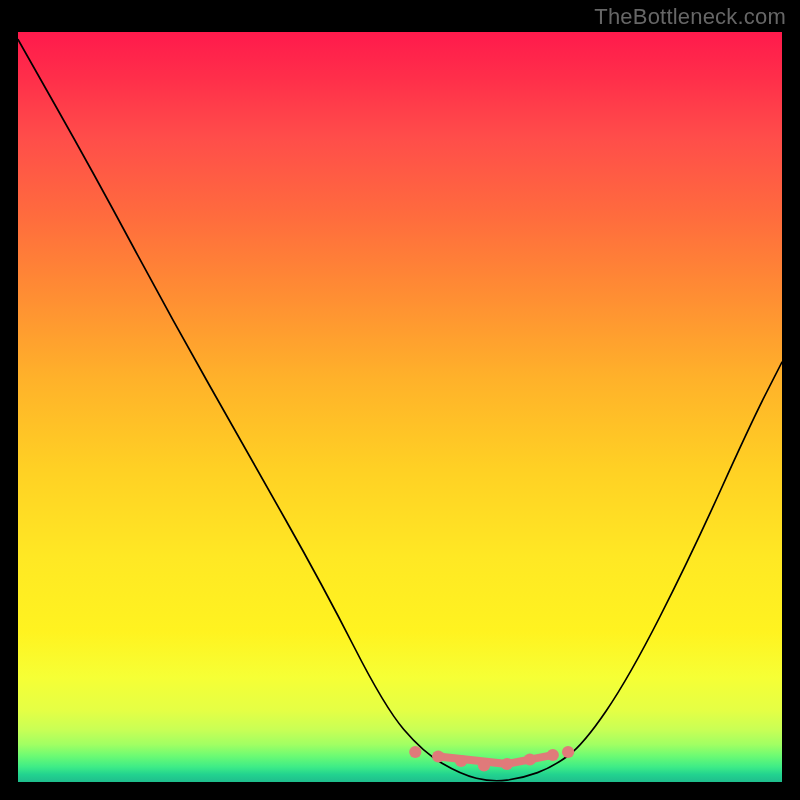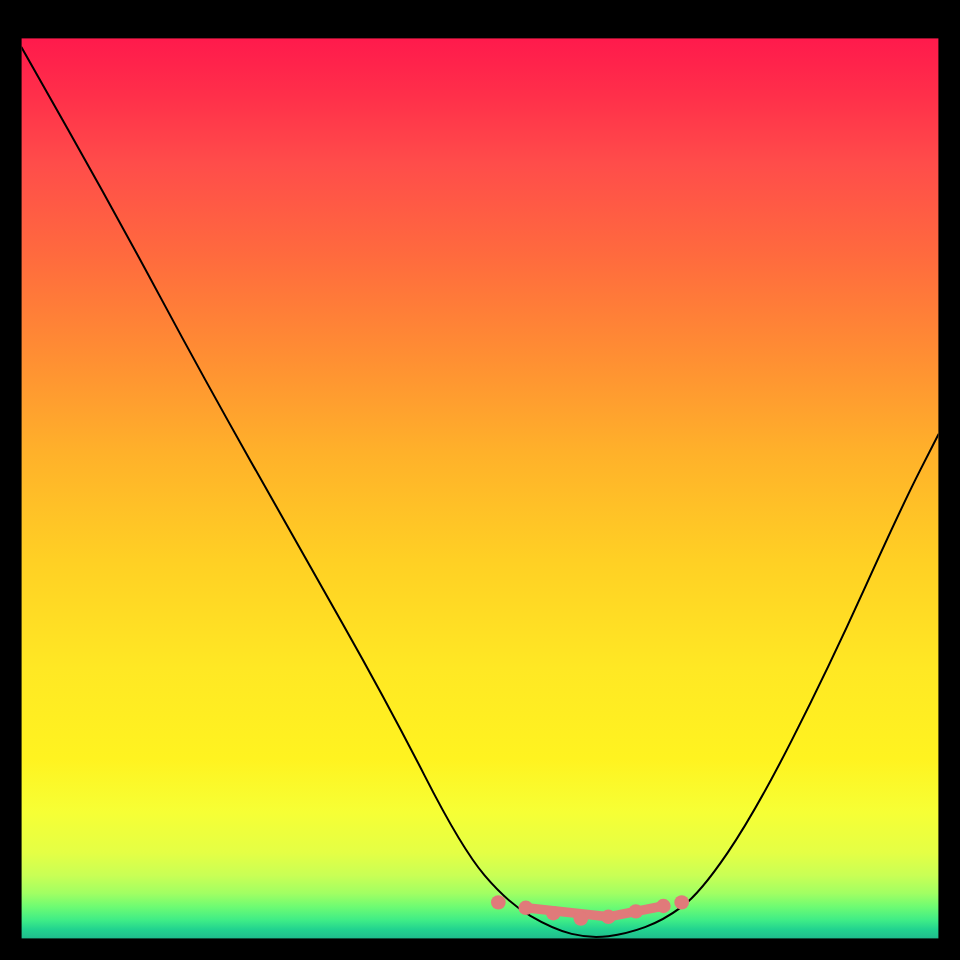--- a/index.html
+++ b/index.html
@@ -76,20 +76,21 @@
     stroke: #e07a7a;
     stroke-width: 10.5;
     stroke-linecap: round;
   }
 </style>
 </head>
 <body>
 
 <div class="outer">
 
+  <div class="watermark">TheBottleneck.com</div>
 
   <div class="plot">
 
     <svg class="curve" viewBox="0 0 1000 1000" preserveAspectRatio="none">
       <path class="main" d="M 0 10 Q 0 10 50 100 Q 100 190 150 285 Q 200 380 250 470 Q 300 560 350 650 Q 400 740 440 820 Q 480 900 505 930 Q 530 960 555 975 Q 580 990 600 995 Q 620 1000 640 997.5 Q 660 995 680 987.5 Q 700 980 720 965 Q 740 950 770 905 Q 800 860 840 780 Q 880 700 920 610 Q 960 520 980 480 T 1000 440"></path>
 
       <g>
         <path class="marker-cap" d="M 550 966 L 640 976"></path>
         <path class="marker-cap" d="M 640 976 L 700 964"></path>
         <circle class="marker" r="8" cx="520" cy="960"></circle>

